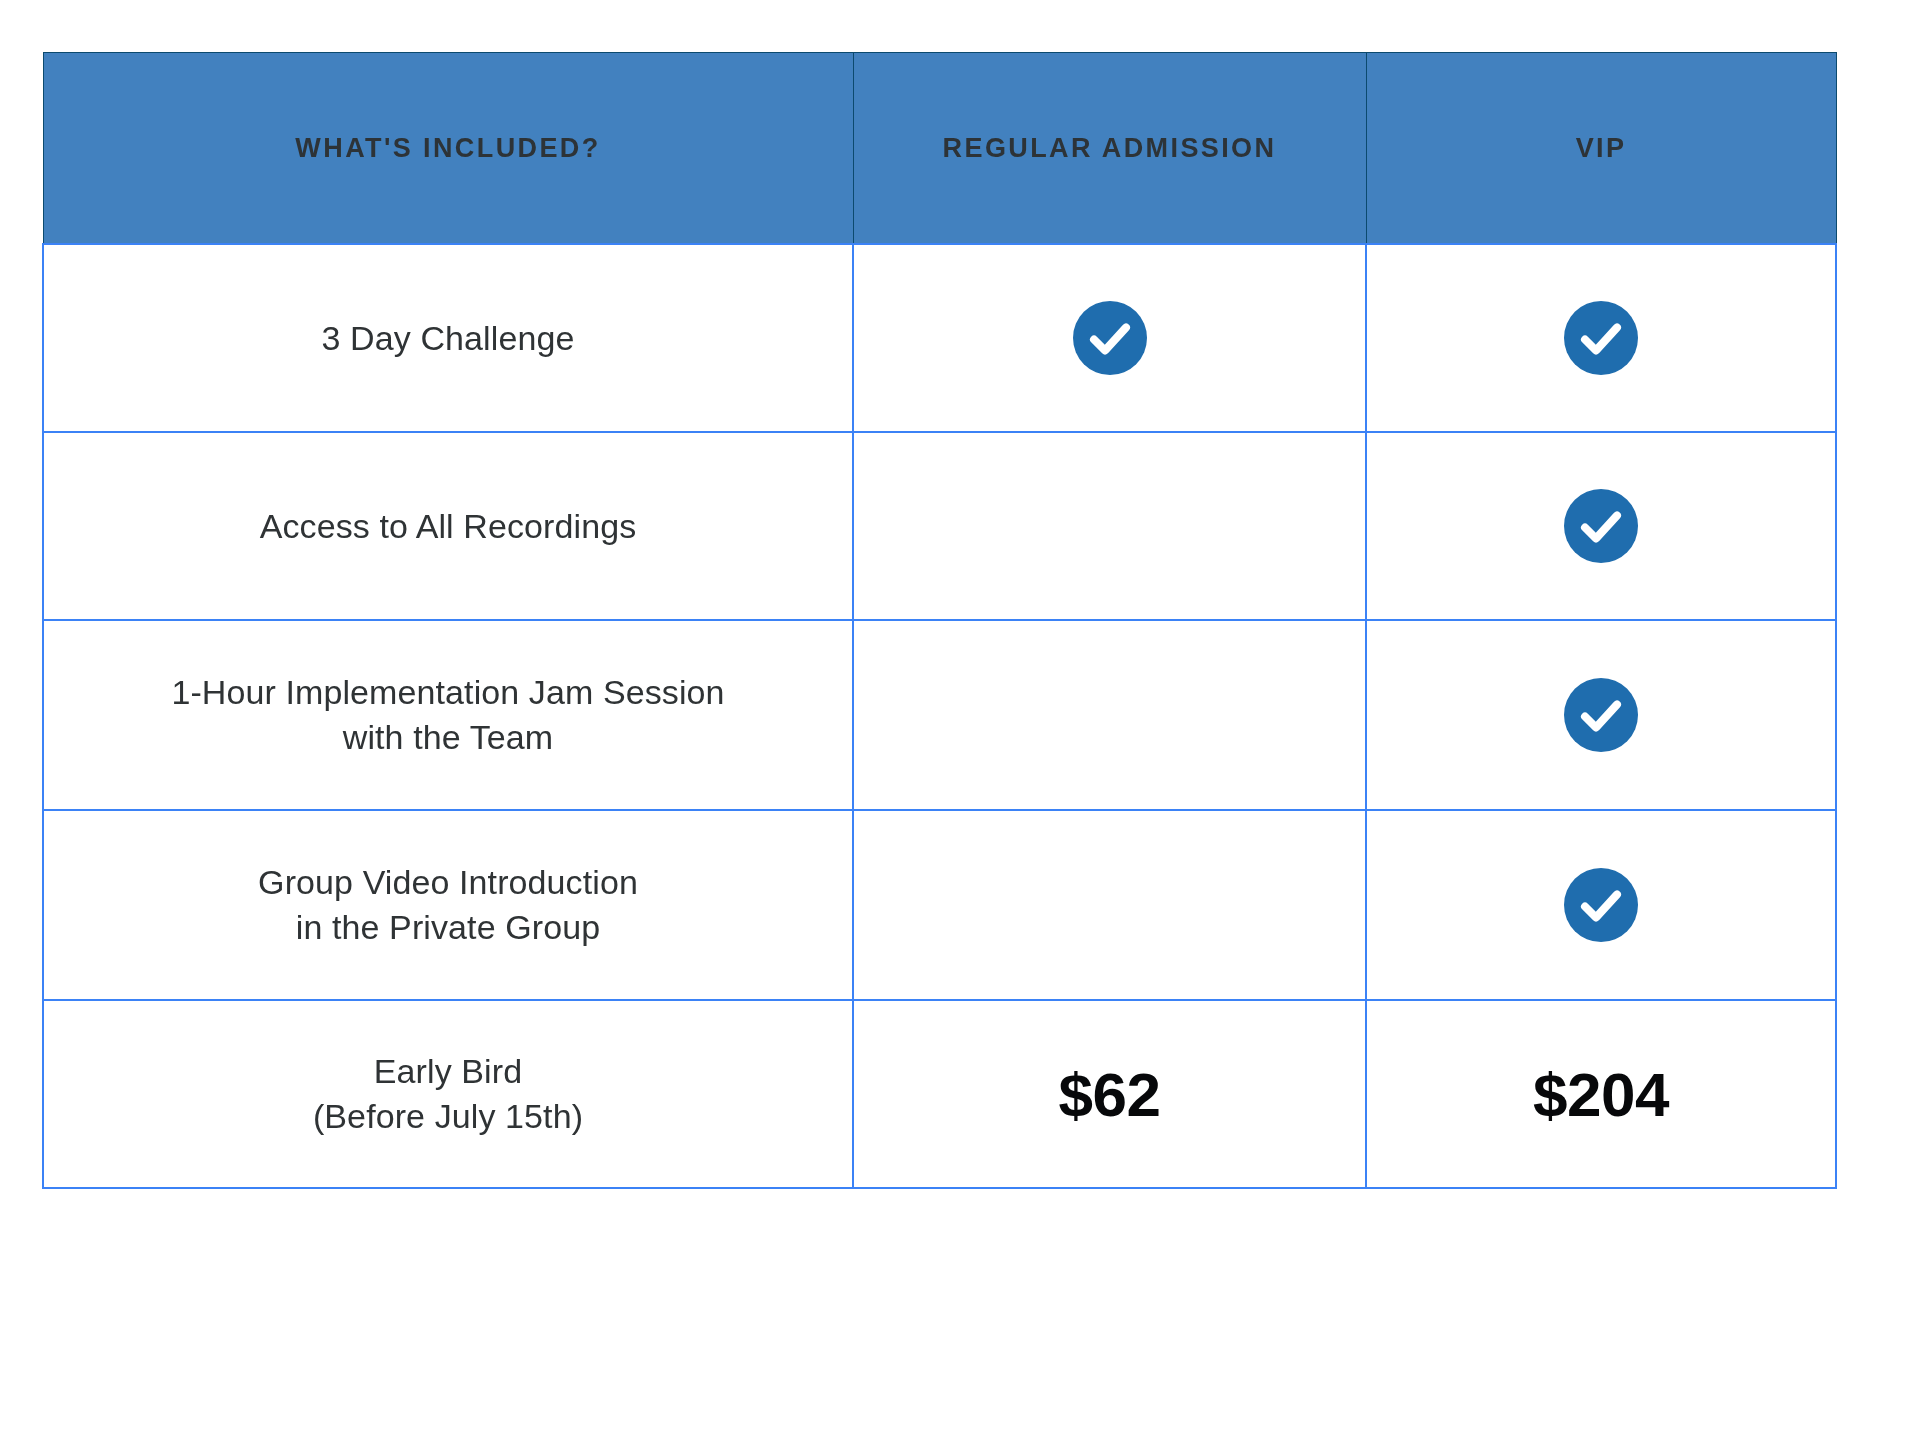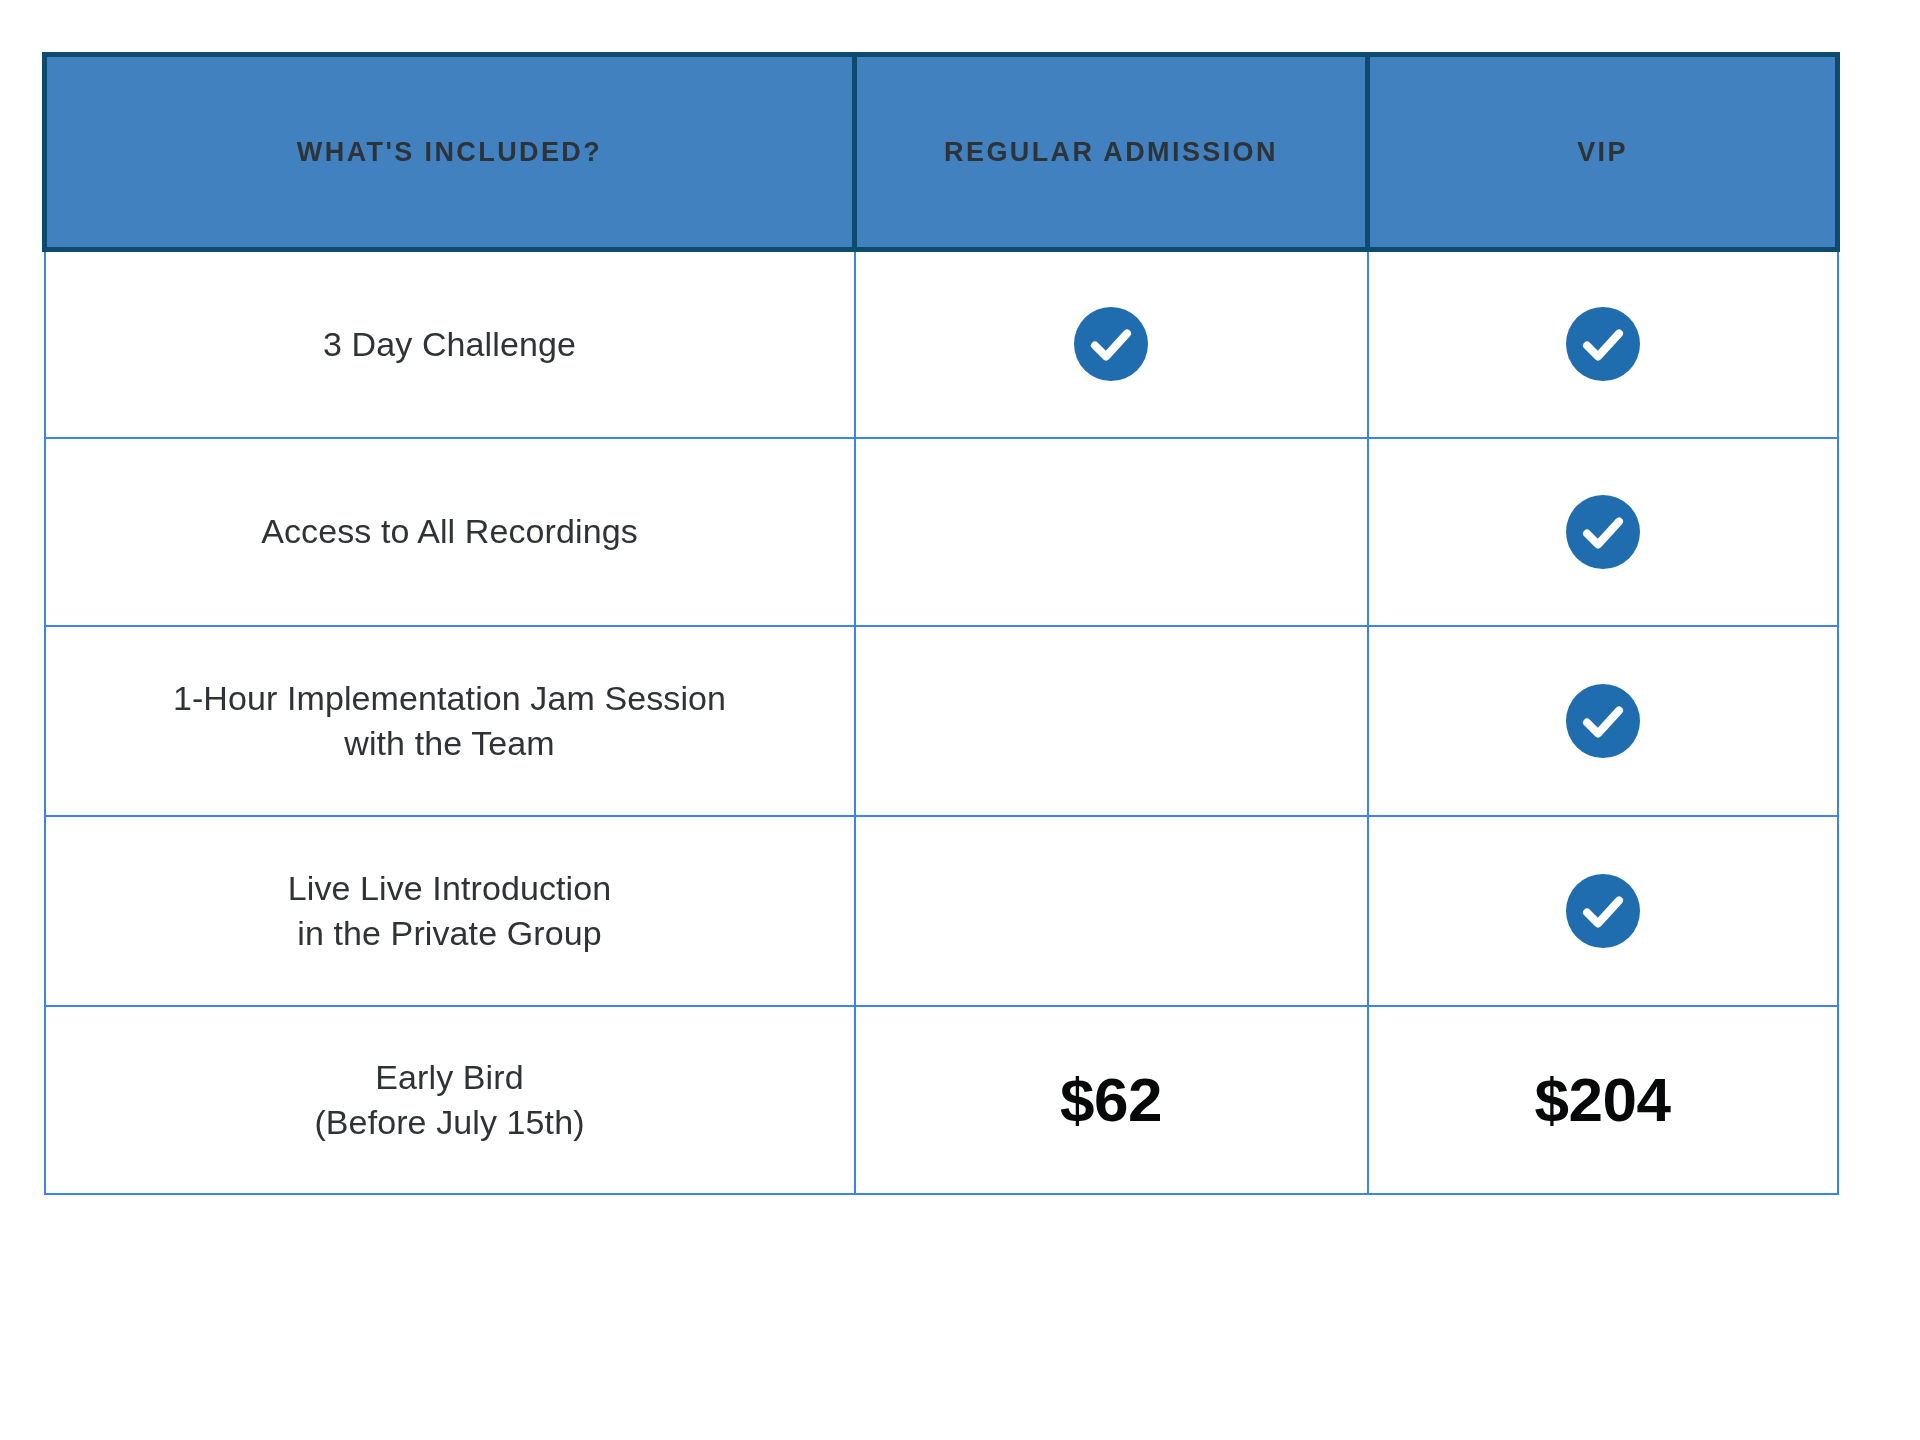--- a/index.html
+++ b/index.html
@@ -36,21 +36,21 @@
 
   .pricing-table col.c-feature { width: 810px; }
   .pricing-table col.c-regular { width: 513px; }
   .pricing-table col.c-vip     { width: 470px; }
 
   
   thead th {
     background: #4281bf;
     height: 190px;
     padding: 0 10px;
-    border: 5px solid #0c4a6e;
+    border: 1px solid #0c4a6e;
     text-align: center;
     vertical-align: middle;
     color: #2d3337;
     font-size: 27px;
     font-weight: bold;
     letter-spacing: 2.4px;
     text-transform: uppercase;
     font-family: "Liberation Sans", sans-serif;
   }
 
@@ -180,21 +180,21 @@
           <span class="check-badge">
             <svg viewBox="0 0 74 74" aria-hidden="true">
               <path d="M21 38.5 L32 49.5 L53 26.5" fill="none" stroke="#ffffff" stroke-width="8" stroke-linecap="round" stroke-linejoin="round"></path>
             </svg>
           </span>
         </td>
       </tr>
 
       <tr class="feature-row-2l">
         <td class="feature-cell">
-          <span class="feature-line">Live Live Introduction</span>
+          <span class="feature-line">Group Video Introduction</span>
           <span class="feature-line">in the Private Group</span>
         </td>
         <td class="mark-cell">
           <span class="empty-mark"></span>
         </td>
         <td class="mark-cell">
           <span class="check-badge">
             <svg viewBox="0 0 74 74" aria-hidden="true">
               <path d="M21 38.5 L32 49.5 L53 26.5" fill="none" stroke="#ffffff" stroke-width="8" stroke-linecap="round" stroke-linejoin="round"></path>
             </svg>

